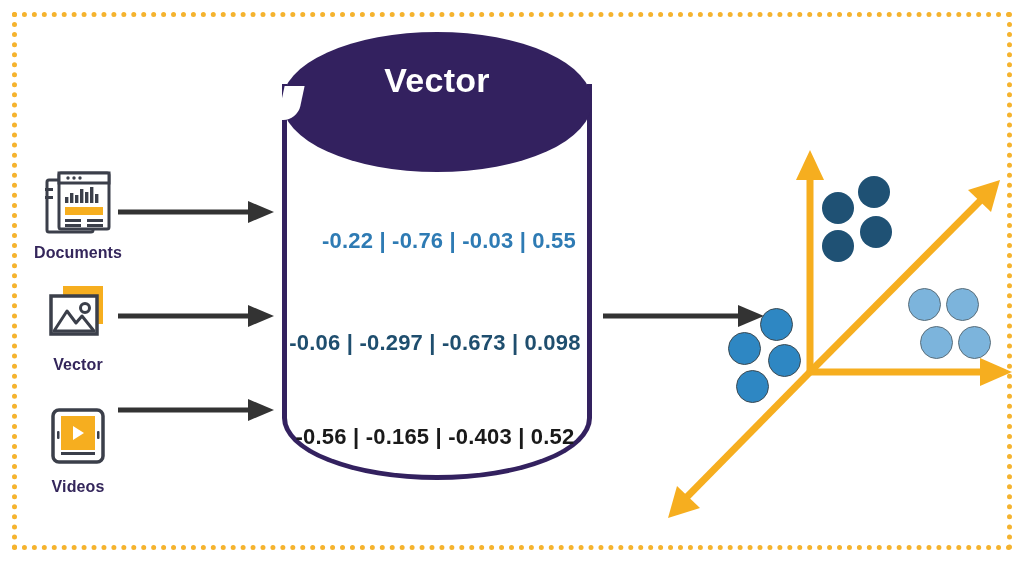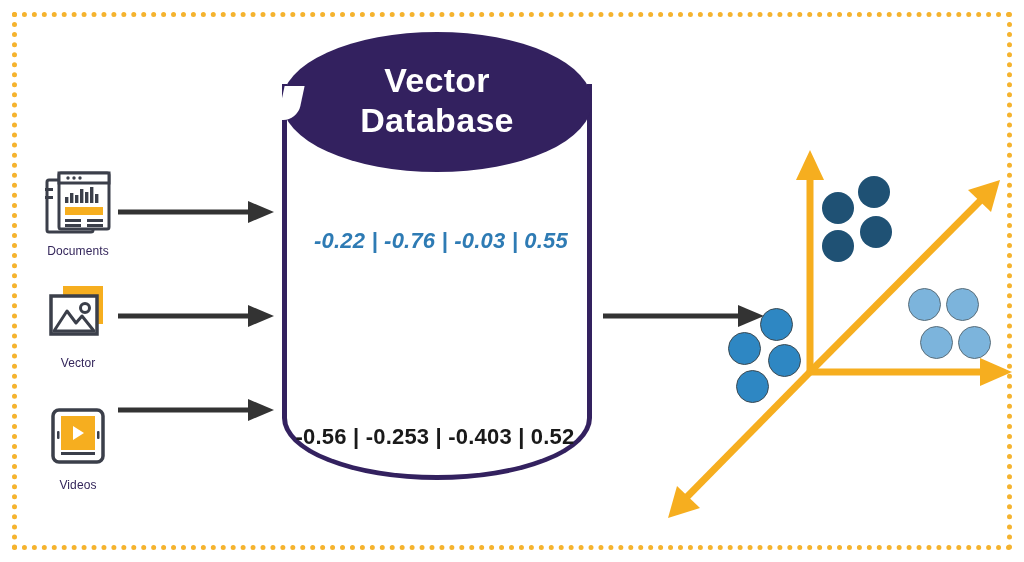--- a/index.html
+++ b/index.html
@@ -10,21 +10,21 @@
   #frame{
     position:absolute;left:12px;top:12px;width:1000px;height:538px;
     box-sizing:border-box;
     border:5px dotted #F5B32E;
   }
 
   
   .source{position:absolute;display:flex;flex-direction:column;align-items:center;width:120px;}
   .source .icon{width:74px;height:68px;position:relative;}
   .source .caption{
-    margin-top:6px;color:#34265B;font-size:12px;font-weight:normal;
+    margin-top:6px;color:#34265B;font-size:16px;font-weight:bold;
     letter-spacing:0.1px;white-space:nowrap;
   }
   #src-documents{left:18px;top:170px;}
   #src-images{left:18px;top:282px;}
   #src-videos{left:18px;top:404px;}
 
   
   .arrow{position:absolute;}
 
   
@@ -46,21 +46,21 @@
   #db .notch-r{right:-1px;border-radius:0 0 0 14px;transform:skewX(12deg);}
   #db .title{
     position:absolute;left:0;top:28px;width:310px;text-align:center;
     color:#ffffff;font-size:34px;font-weight:bold;line-height:1.18;
     letter-spacing:0.3px;
   }
   .vecrow{
     position:absolute;width:310px;text-align:center;
     font-size:22px;font-weight:bold;white-space:nowrap;letter-spacing:0.2px;
   }
-  #vec0{left:4px;top:196px;color:#2E7BB4;font-style:italic;}
+  #vec0{left:12px;top:196px;color:#2E7BB4;}
   #vec1{left:-2px;top:298px;color:#1F4E6E;}
   #vec2{left:-2px;top:392px;color:#1A1A1A;}
 
   
   #plot{position:absolute;left:650px;top:140px;width:370px;height:400px;}
   .dot{position:absolute;border-radius:50%;}
   .dot.navy{background:#1F5174;}
   .dot.mid{background:#2E87C3;border:1.5px solid #3C4A52;}
   .dot.light{background:#7CB4DC;border:1.5px solid #5A6E7A;}
 </style>
@@ -150,24 +150,24 @@
     </svg>
   </div>
 
   <div id="db">
     <div class="body"></div>
     <div class="top"></div>
     <div class="notch-l"></div>
     <div class="notch-r"></div>
     <div class="title">
       <div>Vector</div>
-      <div>Database</div>
     </div>
     <div class="vecrow" id="vec0" style="color: rgb(46, 123, 180);">-0.22 | -0.76 | -0.03 | 0.55</div>
-    <div class="vecrow" id="vec2" style="color: rgb(26, 26, 26);">-0.56 | -0.253 | -0.403 | 0.52</div>
+    <div class="vecrow" id="vec1" style="color: rgb(31, 78, 110);">-0.06 | -0.297 | -0.673 | 0.098</div>
+    <div class="vecrow" id="vec2" style="color: rgb(26, 26, 26);">-0.56 | -0.165 | -0.403 | 0.52</div>
   </div>
 
   <div id="plot">
     <svg width="370" height="400" viewBox="0 0 370 400">
 
       <g>
         <line x1="160" y1="232" x2="160" y2="28" stroke="#F6AE1F" stroke-width="7"></line>
         <path d="M146 40 L160 10 L174 40 Z" fill="#F6AE1F"></path>
       </g>
 

